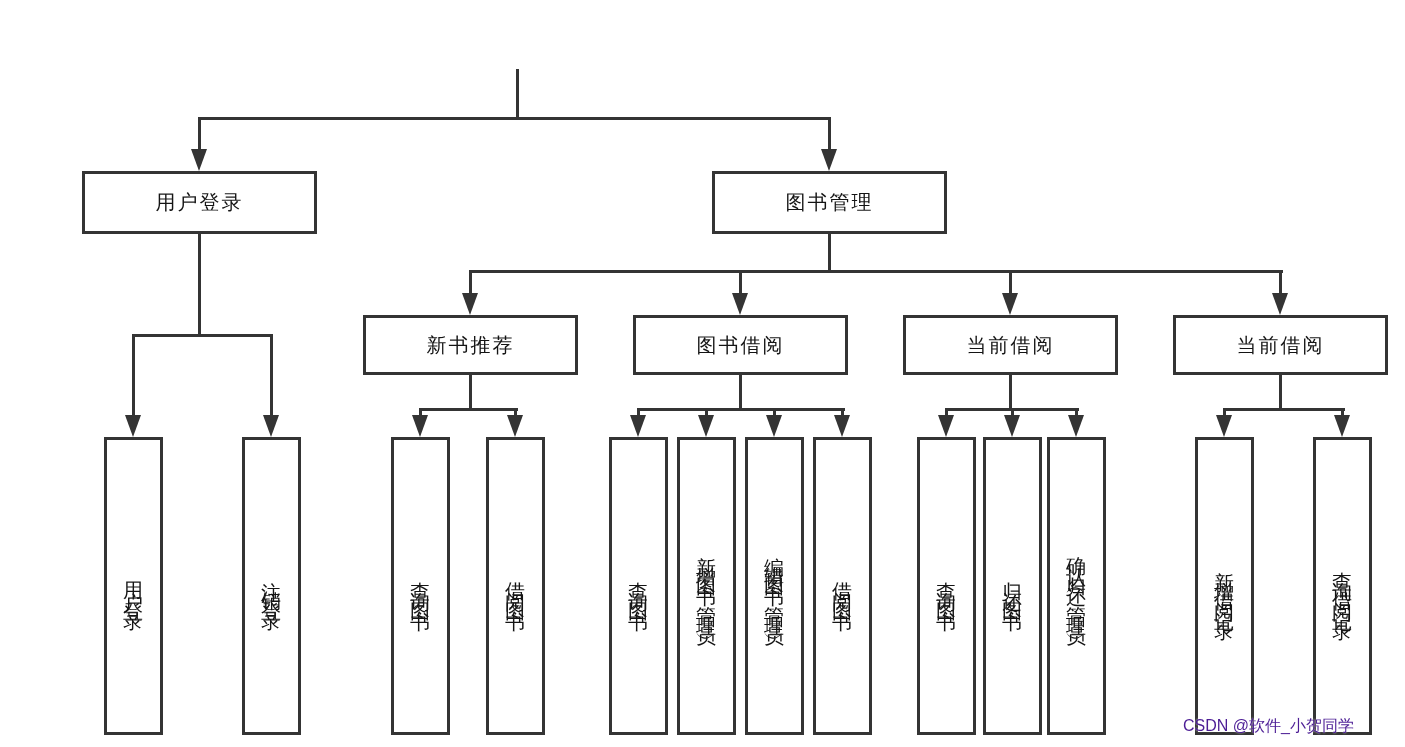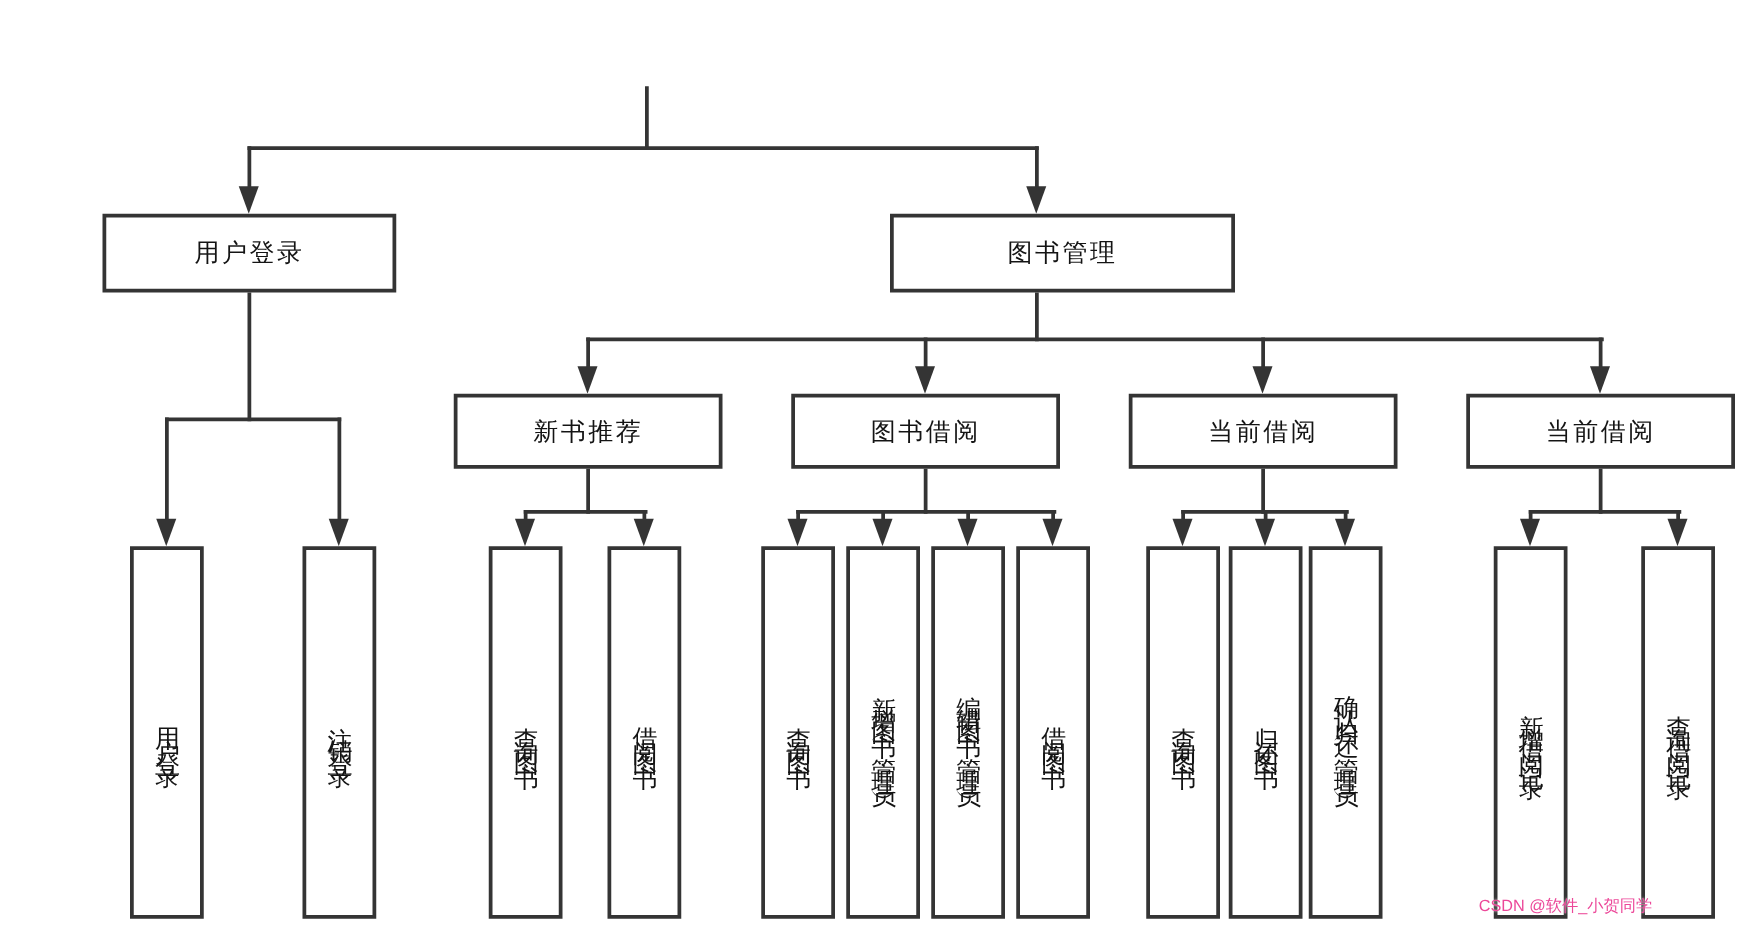--- a/index.html
+++ b/index.html
@@ -39,42 +39,42 @@
     position: absolute;
     width: 0; height: 0;
     border-left: 8px solid transparent;
     border-right: 8px solid transparent;
     border-top: 22px solid #343434;
   }
   .watermark {
     position: absolute;
     left: 1183px;
     top: 716px;
-    font-size: 13px;
-    color: #ec4899;
+    font-size: 16px;
+    color: #4c1d95;
     white-space: nowrap;
     z-index: 10;
     text-shadow: 0 0 2px rgba(255,255,255,0.9);
   }
 </style>
 </head>
 <body>
 
 <div class="canvas">
 
 
   <div class="vline" style="left:516px; top:69px; height:49px;"></div>
   <div class="hline" style="left:198px; top:117px; width:633px;"></div>
   <div class="vline" style="left:198px; top:117px; height:36px;"></div>
   <div class="arrow-down" style="left:191px; top:149px;"></div>
   <div class="vline" style="left:828px; top:117px; height:36px;"></div>
   <div class="arrow-down" style="left:821px; top:149px;"></div>
 
   <div class="box" style="left:82px; top:171px; width:235px; height:63px;">用户登录</div>
-  <div class="box" style="left:712px; top:171px; width:276px; height:63px;">图书管理</div>
+  <div class="box" style="left:712px; top:171px; width:235px; height:63px;">图书管理</div>
 
   <div class="vline" style="left:198px; top:234px; height:103px;"></div>
   <div class="hline" style="left:132px; top:334px; width:141px;"></div>
   <div class="vline" style="left:132px; top:334px; height:84px;"></div>
   <div class="arrow-down" style="left:125px; top:415px;"></div>
   <div class="vline" style="left:270px; top:334px; height:84px;"></div>
   <div class="arrow-down" style="left:263px; top:415px;"></div>
 
   <div class="vline" style="left:828px; top:234px; height:39px;"></div>
   <div class="hline" style="left:469px; top:270px; width:814px;"></div>

